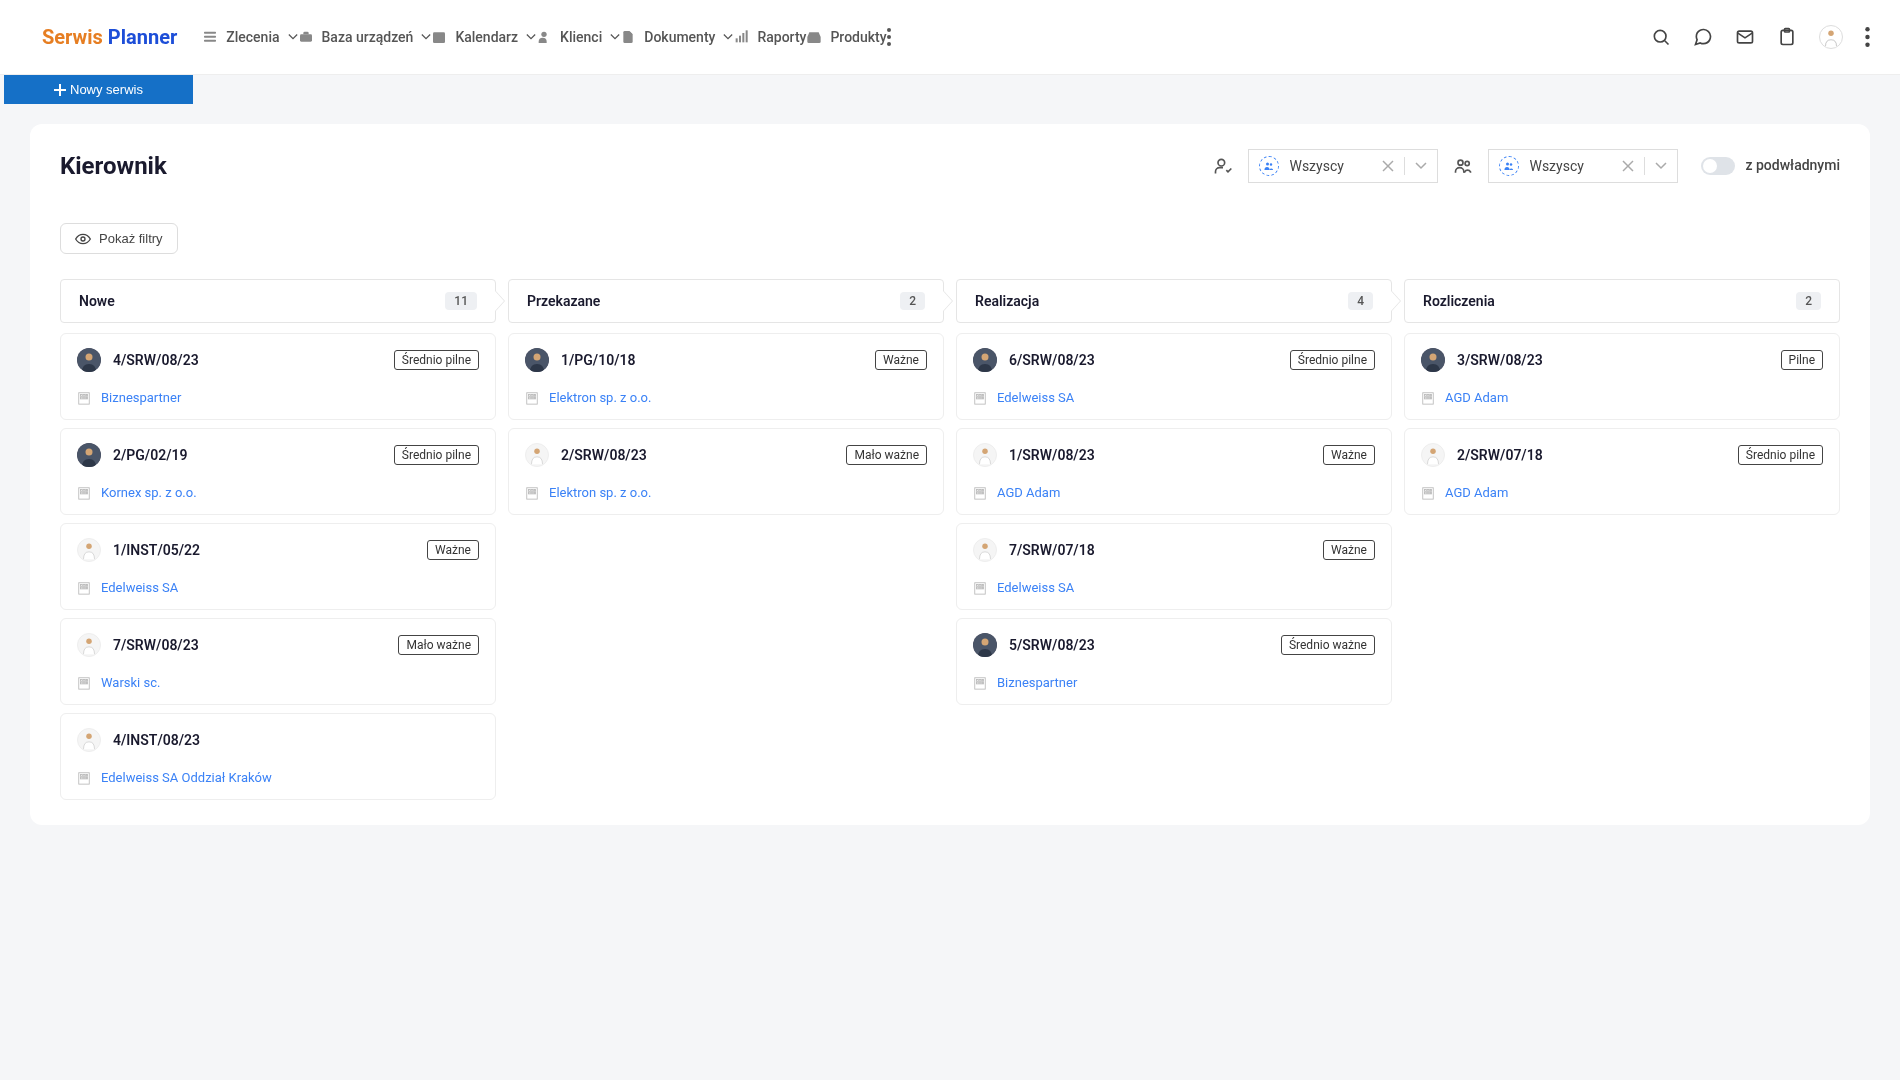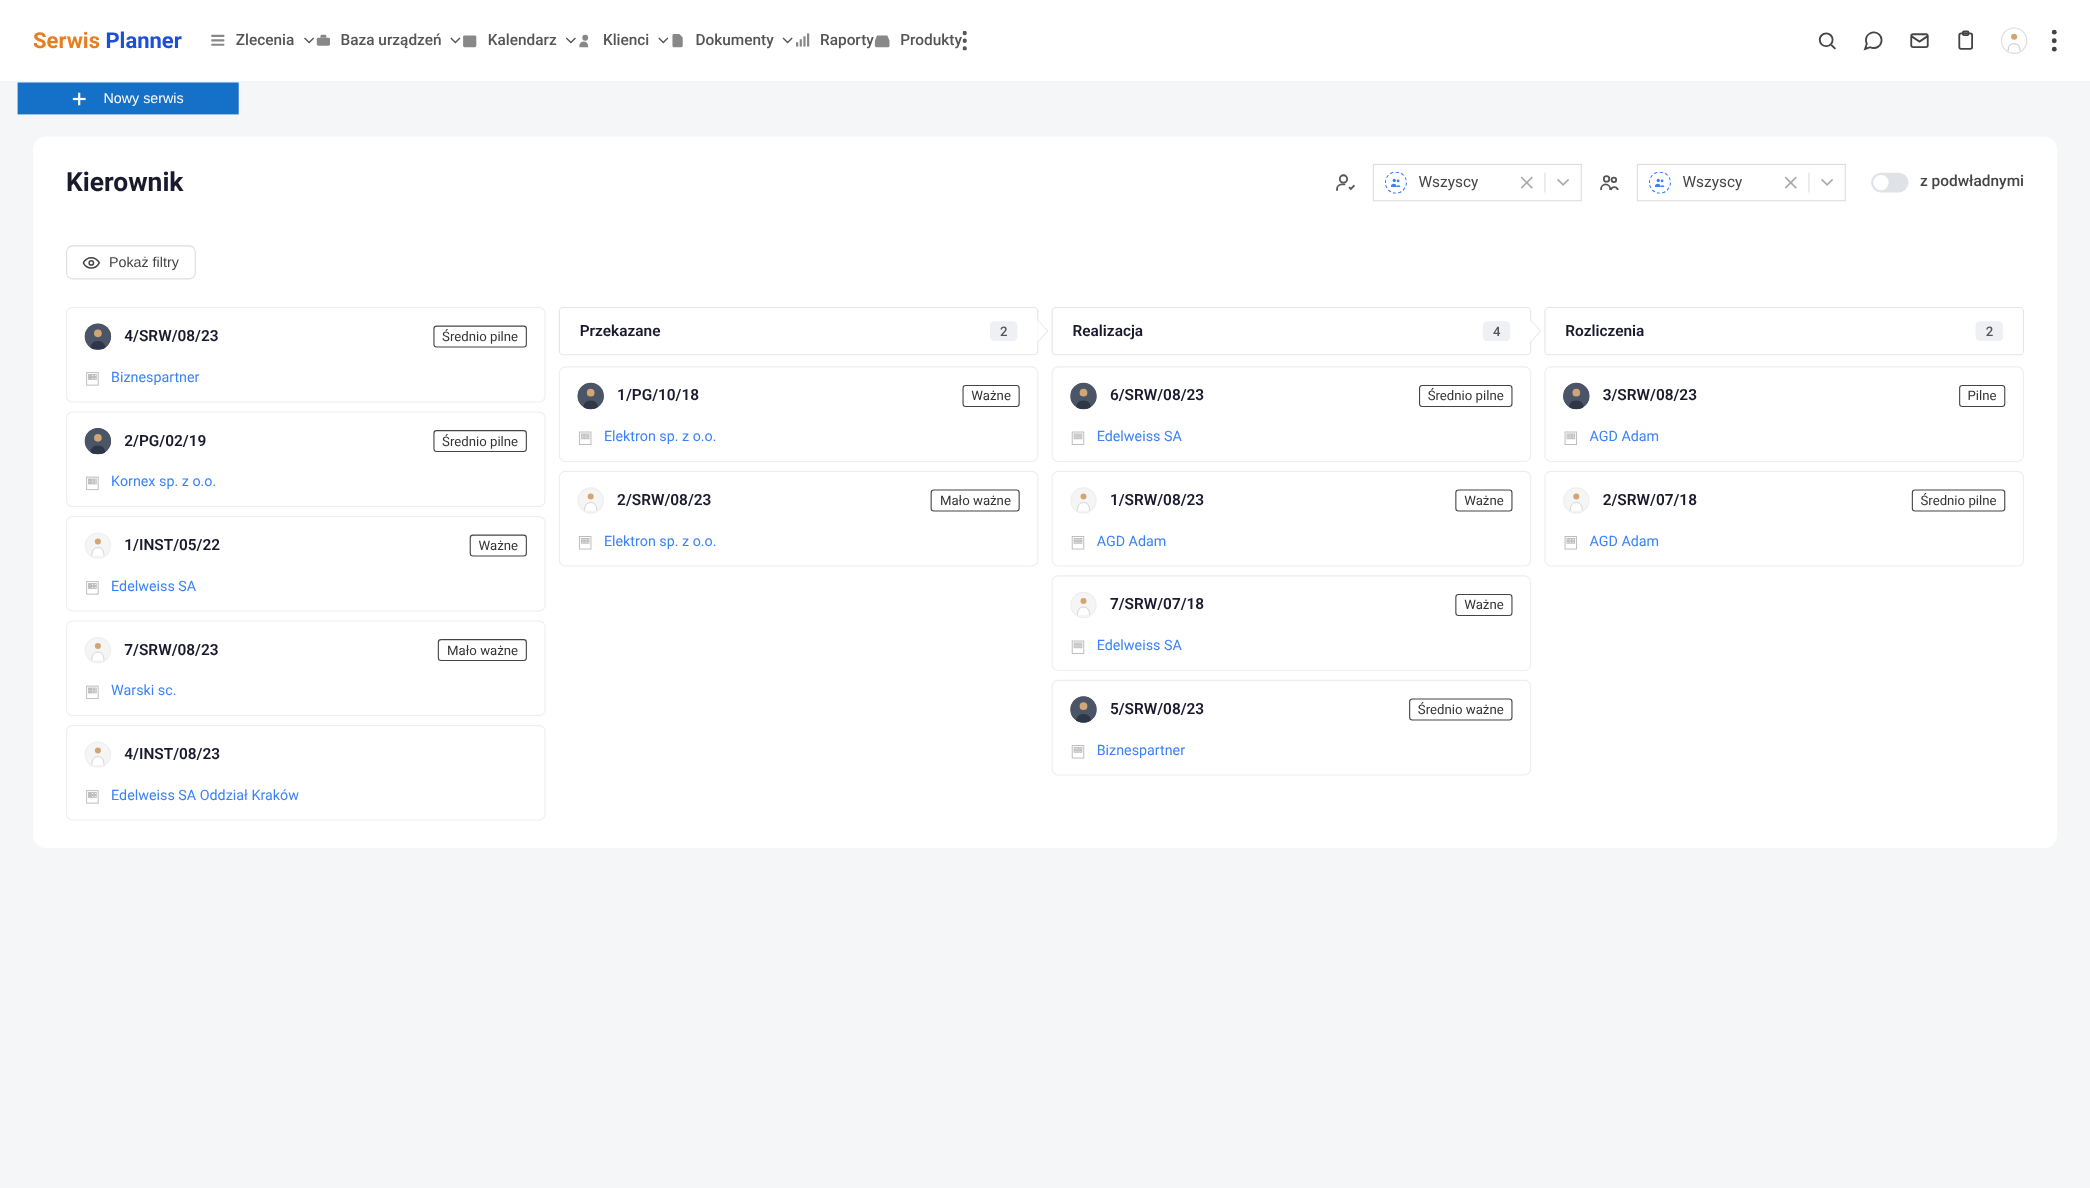--- a/index.html
+++ b/index.html
@@ -1,33 +1,33 @@
 <!DOCTYPE html>
 <html><head>
 <meta charset="utf-8">
 <style>
 * { margin: 0; padding: 0; box-sizing: border-box; }
 body { font-family: -apple-system, BlinkMacSystemFont, 'Segoe UI', Roboto, sans-serif; background: #f5f6f8; color: #333; font-size: 14px; }
 
 
 .header { background: #fff; height: 75px; display: flex; align-items: center; padding: 0 30px; border-bottom: 1px solid #eee; }
 .logo { font-weight: 700; font-size: 20px; margin-right: 25px; }
-.logo .accent { color: #e67e22; }
+.logo .accent { color: #e67e22; margin-left: 12px; }
 .logo .dark { color: #1d4ed8; }
 .nav { display: flex; flex: 1; }
 .nav-item { display: flex; align-items: center; gap: 8px; color: #555; cursor: pointer; font-weight: 500; }
 .nav-item .icon { width: 16px; height: 16px; color: #888; }
 .nav-item .chev { width: 10px; height: 10px; }
 .header-actions { display: flex; align-items: center; gap: 22px; }
 .header-actions .icon { width: 20px; height: 20px; color: #444; cursor: pointer; }
 .avatar-small { width: 24px; height: 24px; border-radius: 50%; background: #fff; border: 1px solid #ddd; display: inline-flex; align-items: center; justify-content: center; overflow: hidden; }
 
 
 .new-service-bar { padding: 0; }
-.new-service-btn { background: #1570c7; color: #fff; border: none; padding: 7px 50px; font-size: 13px; cursor: pointer; display: flex; align-items: center; gap: 16px; margin-left: 16px; }
+.new-service-btn { background: #1570c7; color: #fff; border: none; padding: 7px 50px; font-size: 13px; cursor: pointer; display: flex; align-items: center; gap: 4px; margin-left: 4px; }
 
 
 .main-panel { background: #fff; margin: 20px 30px; border-radius: 12px; padding: 25px 30px; }
 
 
 .manager-row { display: flex; align-items: center; gap: 15px; margin-bottom: 40px; }
 .manager-title { font-size: 24px; font-weight: 700; flex: 1; color: #1a1a2e; }
 .manager-icon { width: 20px; height: 20px; color: #555; }
 .select-box { display: flex; align-items: center; gap: 10px; border: 1px solid #ddd; border-radius: 0; padding: 6px 10px; min-width: 190px; background: #fff; cursor: pointer; }
 .select-box .people-icon { width: 20px; height: 20px; border-radius: 50%; border: 1px dashed #3b82f6; display: flex; align-items: center; justify-content: center; }
@@ -258,20 +258,24 @@
       <svg width="16" height="12" viewBox="0 0 24 16" fill="none" stroke="currentColor" stroke-width="2">
           <path d="M1 8s4-7 11-7 11 7 11 7-4 7-11 7S1 8 1 8z"></path>
           <circle cx="12" cy="8" r="3"></circle>
         </svg>
       <span>Pokaż filtry</span>
     </button>
   </div>
 
   <div class="kanban" id="kanban">
       <div class="column">
+        <div class="col-header">
+          <span class="title">Nowe</span>
+          <span class="badge">11</span>
+        </div>
         <div class="cards">
           <div class="card">
             <div class="card-head">
               <span class="card-avatar ">
                 <svg class="person-svg" viewBox="0 0 24 24">
                   <circle cx="12" cy="12" r="12" fill="#4a5568"></circle>
                   <circle cx="12" cy="9" r="3.5" fill="#d4a574"></circle>
                   <path d="M5 24 Q5 16 12 16 Q19 16 19 24" fill="#2d3748"></path>
                 </svg>
               </span>

